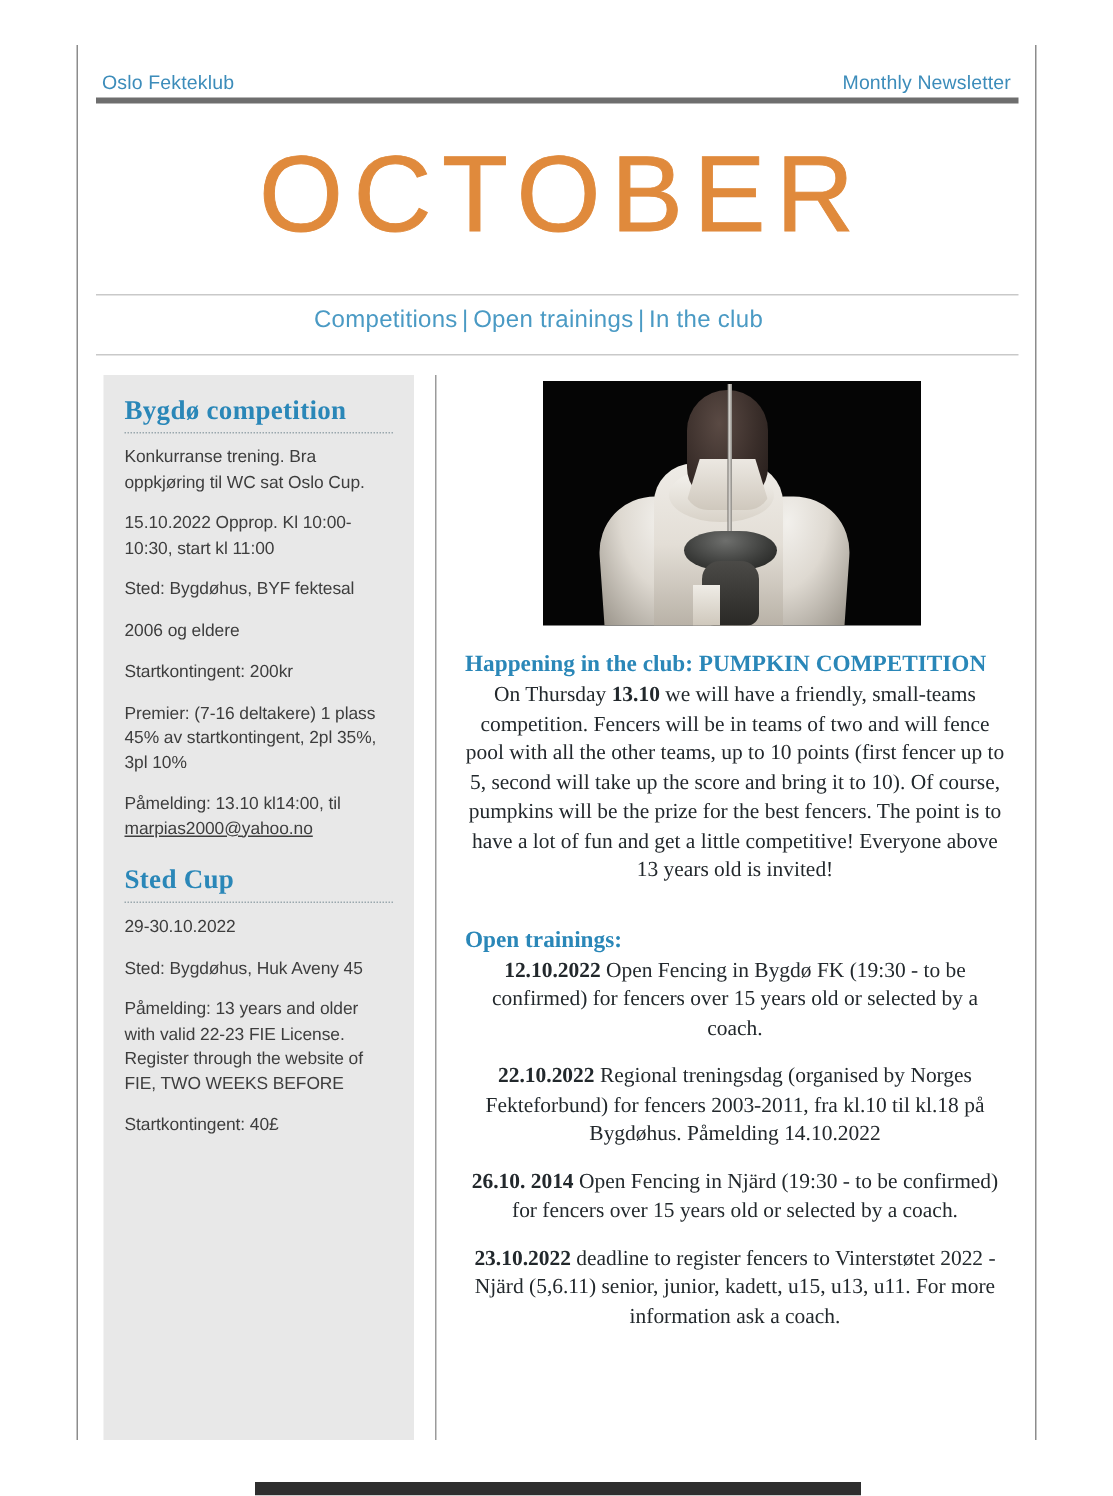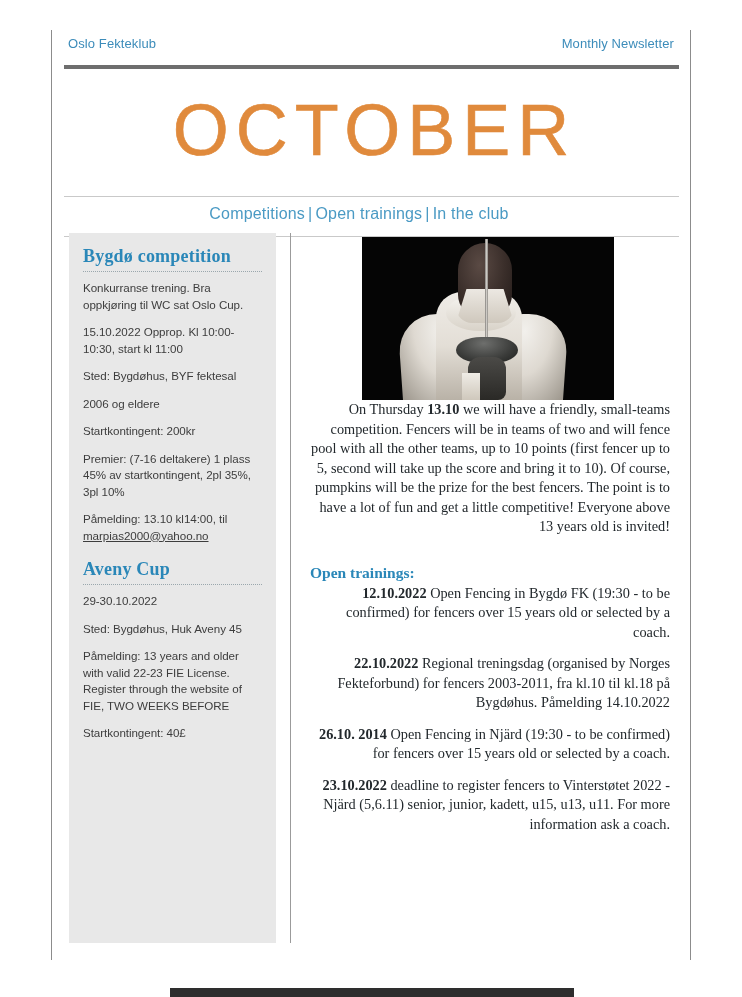--- a/index.html
+++ b/index.html
@@ -34,21 +34,21 @@
   .rule-right { left: 690px; }
 
   
   .header {
     position: absolute;
     left: 52px;
     top: 36px;
     width: 638px;
     height: 26px;
     display: flex;
-    align-items: flex-start;
+    align-items: flex-end;
     justify-content: space-between;
     padding: 0 16px;
     box-sizing: border-box;
   }
   .header-left, .header-right {
     font-size: 13px;
     color: #3c8cba;
     letter-spacing: 0.1px;
     white-space: nowrap;
   }
@@ -107,21 +107,21 @@
     letter-spacing: 0.2px;
     white-space: nowrap;
   }
   .nav span { color: #4a9ac4; }
   .nav .sep { padding: 0 3px; }
 
   
   .content {
     position: absolute;
     left: 52px;
-    top: 233px;
+    top: 250px;
     width: 638px;
     height: 710px;
     text-decoration: underline;
   }
 
   
   .sidebar {
     position: absolute;
     left: 17px;
     top: 0;
@@ -275,21 +275,21 @@
     color: #2a87b8;
     margin: 16px 0 2px 0;
   }
   .main-h.spaced { margin-top: 26px; }
   .main-p {
     font-family: "Liberation Serif", serif;
     font-size: 14.3px;
     line-height: 19.5px;
     color: #22282c;
     margin: 0 0 12px 0;
-    text-align: right;
+    text-align: center;
   }
   .main-p b { font-weight: bold; }
 
   
   .bottom-bar {
     position: absolute;
     left: 170px;
     top: 988px;
     width: 404px;
     height: 9px;
@@ -325,21 +325,21 @@
       <div class="side-h">Bygdø competition</div>
       <div class="dotted"></div>
       <p class="side-p">Konkurranse trening. Bra oppkjøring til WC sat Oslo Cup.</p>
       <p class="side-p">15.10.2022 Opprop. Kl 10:00-10:30, start kl 11:00</p>
       <p class="side-p">Sted: Bygdøhus, BYF fektesal</p>
       <p class="side-p">2006 og eldere</p>
       <p class="side-p">Startkontingent: 200kr</p>
       <p class="side-p">Premier: (7-16 deltakere) 1 plass 45% av startkontingent, 2pl 35%, 3pl 10%</p>
       <p class="side-p"><span>Påmelding: 13.10 kl14:00, til </span><a href="#">marpias2000@yahoo.no</a></p>
 
-      <div class="side-h side-block-2">Aveny Cup</div>
+      <div class="side-h side-block-2">Sted Cup</div>
       <div class="dotted"></div>
       <p class="side-p">29-30.10.2022</p>
       <p class="side-p">Sted: Bygdøhus, Huk Aveny 45</p>
       <p class="side-p">Påmelding: 13 years and older with valid 22-23 FIE License. Register through the website of FIE, TWO WEEKS BEFORE</p>
       <p class="side-p">Startkontingent: 40£</p>
     </div>
 
     <div class="col-divider"></div>
 
     <div class="main">
@@ -350,20 +350,21 @@
         <div class="ph-torso"></div>
         <div class="ph-collar"></div>
         <div class="ph-mask"></div>
         <div class="ph-mask-bib"></div>
         <div class="ph-blade"></div>
         <div class="ph-guard"></div>
         <div class="ph-hand"></div>
         <div class="ph-cuff"></div>
       </div>
 
+      <div class="main-h">Happening in the club: PUMPKIN COMPETITION</div>
       <p class="main-p"><span>On Thursday </span><b>13.10</b><span> we will have a friendly, small-teams competition. Fencers will be in teams of two and will fence pool with all the other teams, up to 10 points (first fencer up to 5, second will take up the score and bring it to 10). Of course, pumpkins will be the prize for the best fencers.  The point is to have a lot of fun and get a little competitive! Everyone above 13 years old is invited!</span></p>
 
       <div class="main-h spaced">Open trainings:</div>
       <p class="main-p"><b>12.10.2022</b><span> Open Fencing in Bygdø FK (19:30 - to be confirmed) for fencers over 15 years old or selected by a coach.</span></p>
       <p class="main-p"><b>22.10.2022</b><span> Regional treningsdag (organised by Norges Fekteforbund) for fencers 2003-2011, fra kl.10 til kl.18 på Bygdøhus. Påmelding 14.10.2022</span></p>
       <p class="main-p"><b>26.10. 2014</b><span> Open Fencing in Njärd (19:30 - to be confirmed) for fencers over 15 years old or selected by a coach.</span></p>
 
       <p class="main-p"><b>23.10.2022</b><span> deadline to register fencers to Vinterstøtet 2022 - Njärd (5,6.11) senior, junior, kadett, u15, u13, u11. For more information ask a coach.</span></p>
     </div>
   </div>

